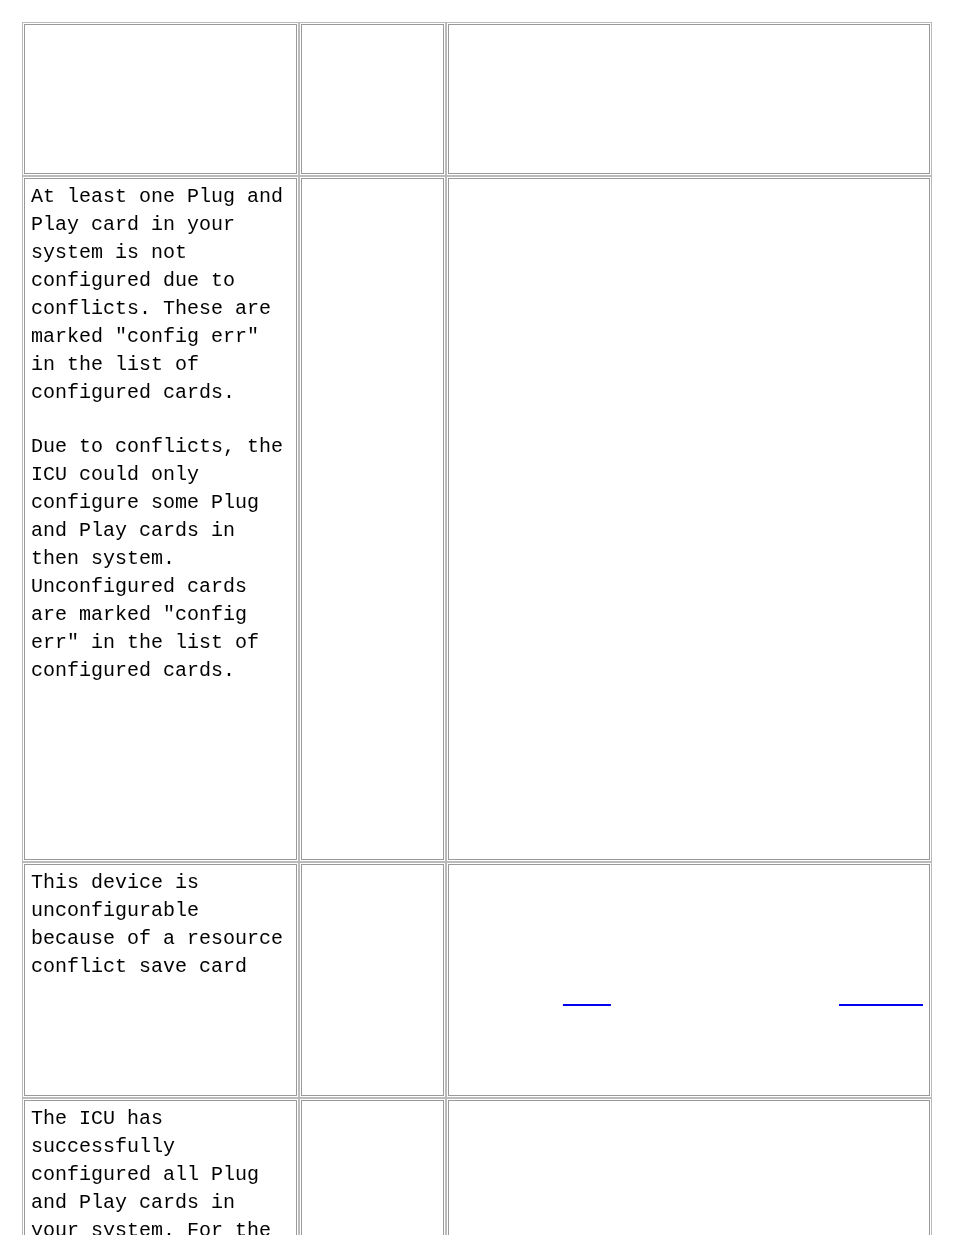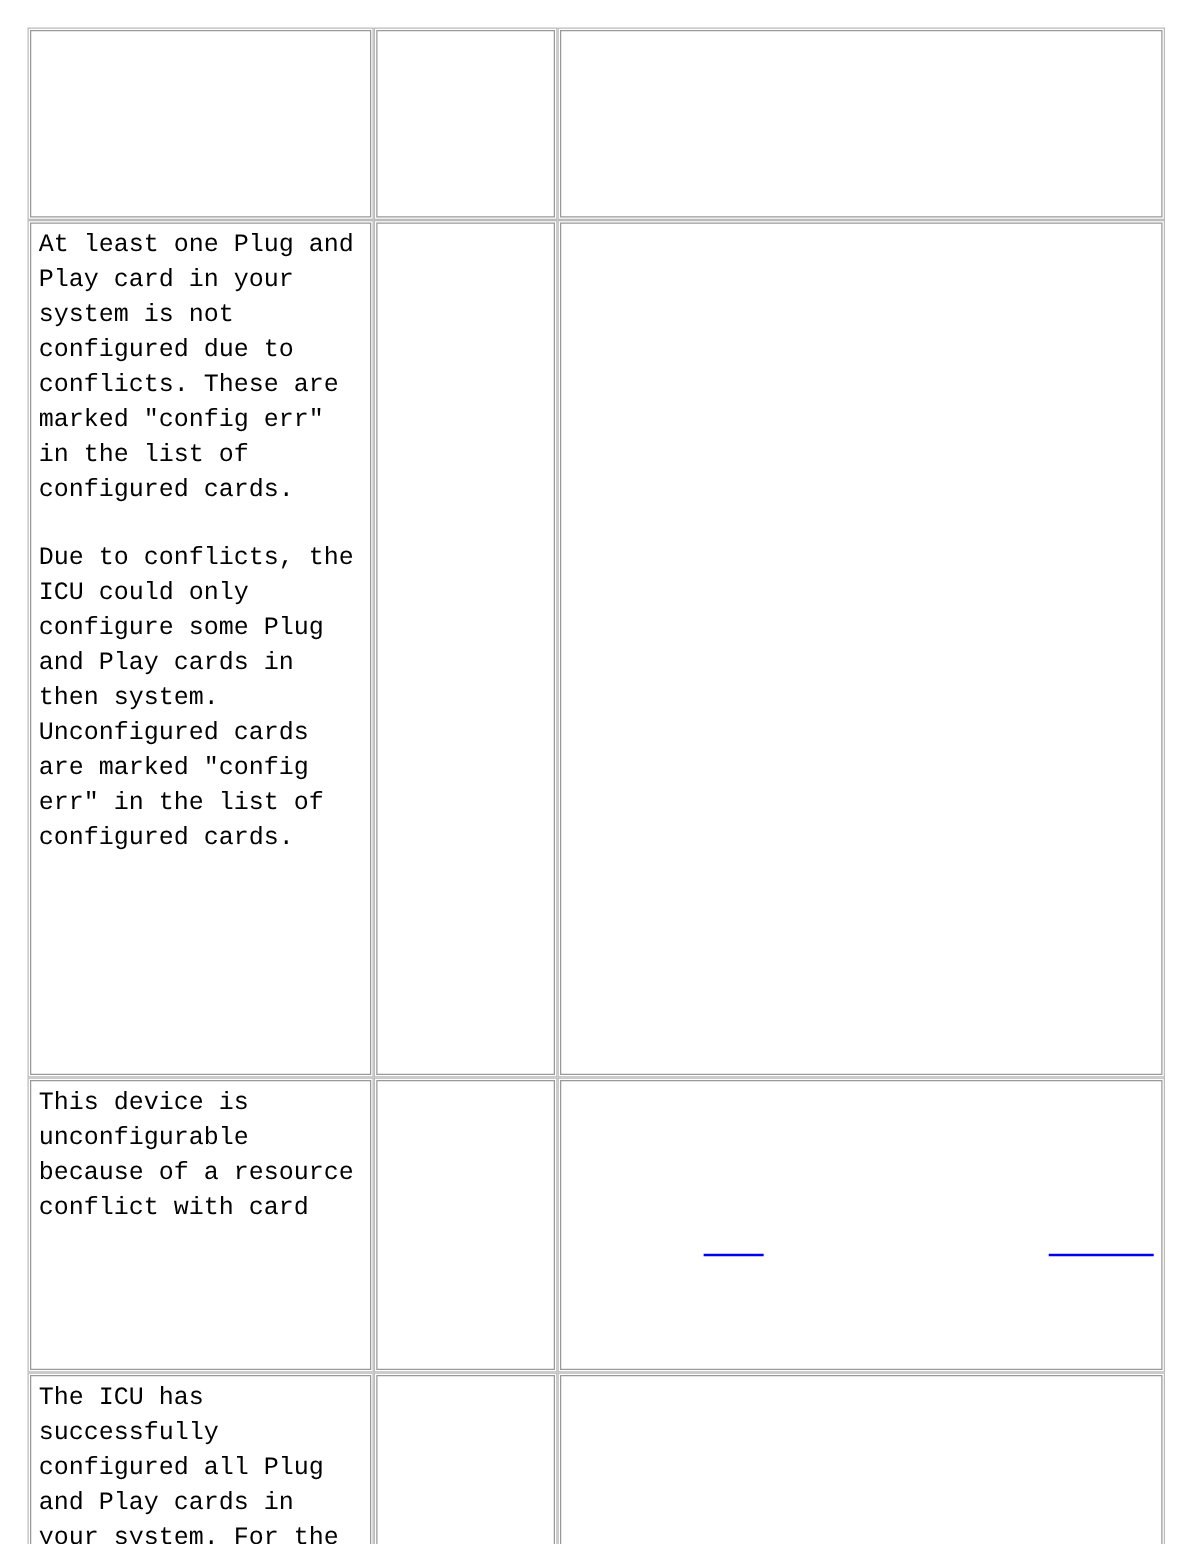--- a/index.html
+++ b/index.html
@@ -69,21 +69,21 @@
         <p class="para-break">At least one Plug and Play card in your system is not configured due to conflicts. These are marked "config err" in the list of configured cards.</p>
         <p class="para-break">Due to conflicts, the ICU could only configure some Plug and Play cards in then system. Unconfigured cards are marked "config err" in the list of configured cards.</p>
         <div style="height:170px;"></div>
       </td>
       <td class="col2">&nbsp;</td>
       <td class="col3">&nbsp;</td>
     </tr>
 
     <tr>
       <td class="col1">
-        <p class="para-break">This device is unconfigurable because of a resource conflict with card</p>
+        <p class="para-break">This device is unconfigurable because of a resource conflict save card</p>
         <div style="height:110px;"></div>
       </td>
       <td class="col2">&nbsp;</td>
       <td class="col3">
         <div style="height:115px;"></div>
         <span class="transparent">xxxxxxxxx</span><a class="link" href="#">&nbsp;&nbsp;&nbsp;&nbsp;</a><span class="transparent">xxxxxxxxxxxxxxxxxxx</span><a class="link" href="#">&nbsp;&nbsp;&nbsp;&nbsp;&nbsp;&nbsp;&nbsp;</a>
         <div style="height:55px;"></div>
       </td>
     </tr>
 

